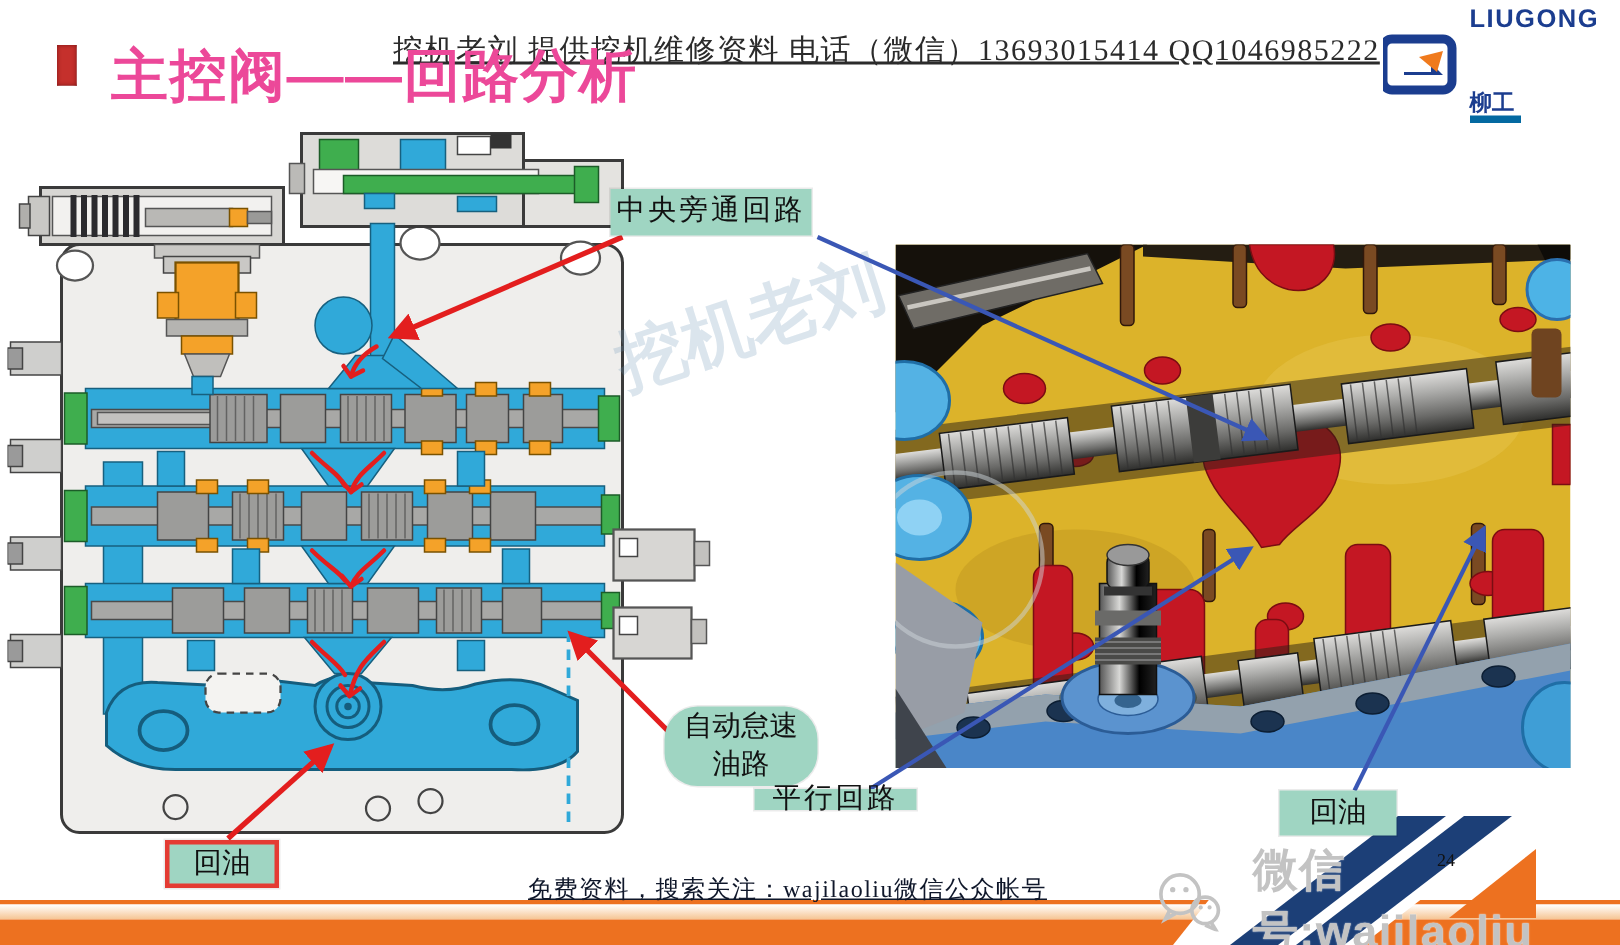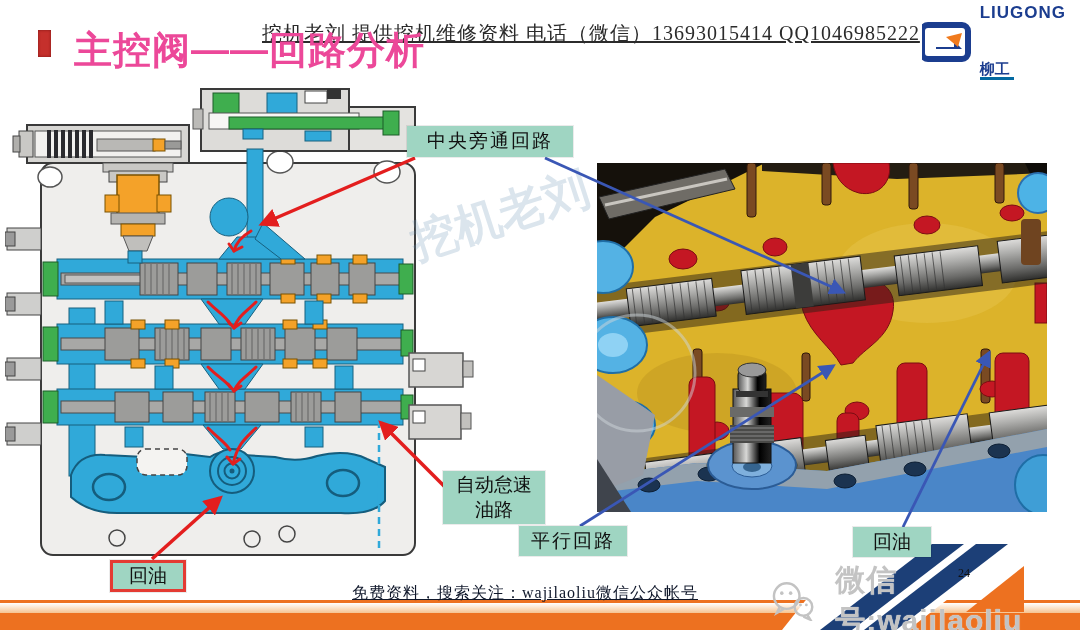--- a/index.html
+++ b/index.html
@@ -9,29 +9,29 @@
   
   .hdr-wm{left:262px;top:20px;font-family:"Liberation Serif",serif;font-size:20px;
           color:#2b2b2b;text-decoration:underline;white-space:nowrap;letter-spacing:1px;z-index:6;}
   .accent{left:38px;top:30px;width:13px;height:27px;background:var(--accent_red);
           box-shadow:inset 0 0 3px #7e1515;z-index:7;}
   .title{left:74px;top:25px;font-size:38px;font-weight:bold;color:#ec4899;
          letter-spacing:1px;z-index:7;white-space:nowrap;}
   .logo{right:14px;top:4px;display:flex;align-items:center;gap:6px;z-index:7;}
   .logo-txt{display:flex;flex-direction:column;line-height:1.05;gap:39px;}
   .logo-en{font-size:17px;font-weight:bold;color:var(--logo_navy);letter-spacing:1px;}
-  .logo-cn{font-size:15px;font-weight:bold;color:var(--logo_navy);border-bottom:3px solid #0369a1;width:34px;}
+  .logo-cn{font-size:15px;font-weight:bold;color:var(--logo_navy);border-bottom:5px solid #0369a1;width:34px;}
   
   .label{background:var(--label_bg);color:#111;font-family:"Liberation Serif",serif;
          font-size:19px;display:flex;align-items:center;justify-content:center;
          text-align:center;line-height:1.3;z-index:9;box-shadow:0 0 0 1px rgba(0,0,0,0.08);}
-  .lab1{left:407px;top:126px;width:166px;height:31px;letter-spacing:2px;}
-  .lab2{left:443px;top:471px;width:102px;height:53px;}
+  .lab1{left:407px;top:126px;width:134px;height:31px;letter-spacing:2px;}
+  .lab2{left:443px;top:471px;width:102px;height:53px;border-radius:22px;}
   .lab2 span{display:block;width:84px;}
-  .lab3{left:503px;top:526px;width:108px;height:30px;letter-spacing:2px;margin-left:16px;}
+  .lab3{left:503px;top:526px;width:108px;height:14px;letter-spacing:2px;}
   .lab4{left:110px;top:560px;width:70px;height:26px;border:3px solid #e43b33;}
   .lab5{left:853px;top:527px;width:78px;height:30px;}
   
   .promo{left:352px;top:583px;font-family:"Liberation Serif",serif;font-size:16px;
          color:#0f172a;text-decoration:underline;letter-spacing:1px;z-index:6;white-space:nowrap;}
   .pagenum{left:958px;top:566px;font-family:"Liberation Serif",serif;font-size:12px;color:#111;z-index:6;}
   .bar-line{left:0;top:600px;width:1080px;height:3px;background:var(--bar_orange);z-index:1;}
   .bar-grad{left:0;top:603px;width:1080px;height:10px;
             background:linear-gradient(#ffffff,#f6c491);z-index:1;}
   .bar-main{left:0;top:613px;width:1080px;height:17px;background:var(--bar_orange);z-index:1;}

